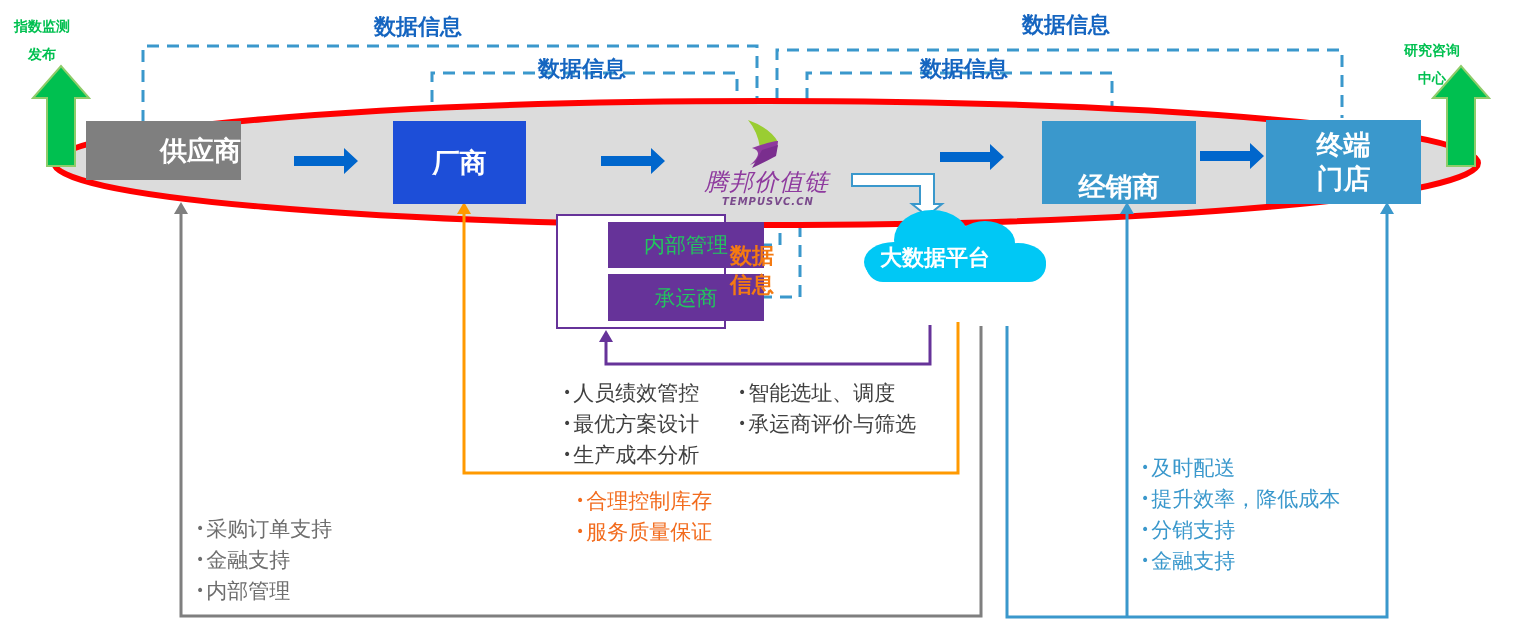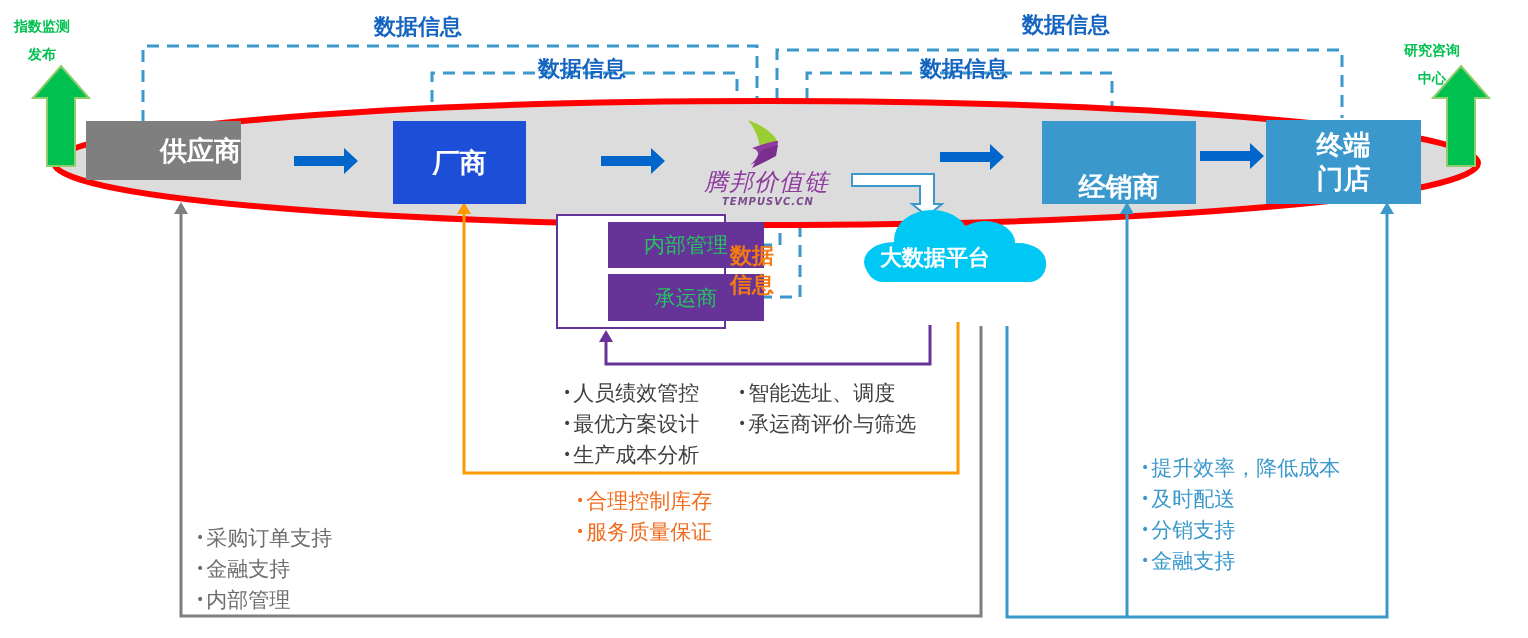--- a/index.html
+++ b/index.html
@@ -7,21 +7,21 @@
          font-family: "DejaVu Sans", "Liberation Sans", sans-serif; }
   svg.bg { position: absolute; left: 0; top: 0; }
   .node { position: absolute; display: flex; align-items: center; justify-content: center;
           color: #ffffff; font-weight: bold; font-size: 27px; text-align: center; line-height: 34px; }
   .lbl-data { position: absolute; color: #1565C0; font-weight: bold; font-size: 22px; white-space: nowrap; }
   .lbl-green { position: absolute; color: #00C050; font-weight: bold; font-size: 14px; text-align: center; line-height: 28px; white-space: nowrap; }
   .ul { position: absolute; margin: 0; padding: 0; list-style: none; font-size: 21px; line-height: 30px; white-space: nowrap; }
   .ul li::before { content: "•"; font-size: 14px; margin-right: 2px; vertical-align: 3px; }
   .purple { color: #404040; }
   .orange { color: #F26B1D; }
-  .gray { color: #6E6E6E; margin-top: 9px; }
+  .gray { color: #6E6E6E; }
   .blue { color: #3A98CC; }
   .pbox { position: absolute; background: #663399; color: #22c55e; font-size: 21px;
           display: flex; align-items: center; justify-content: center; margin-left: 46px; }
   .logo-text { position: absolute; color: #8E3A9E; font-style: italic; font-size: 24px; font-family: "DejaVu Serif", serif; letter-spacing: 1px; white-space: nowrap; }
   .logo-sub { position: absolute; color: #7A4A8C; font-size: 10px; font-style: italic; font-weight: bold; letter-spacing: 1px; white-space: nowrap; }
   .cloud-text { position: absolute; color: #fff; font-weight: bold; font-size: 22px; white-space: nowrap; }
   .orange-lbl { position: absolute; color: #F47A12; font-weight: bold; font-size: 22px; line-height: 29px; }
 </style>
 </head>
 <body>
@@ -159,17 +159,17 @@
   <li>服务质量保证</li>
 </ul>
 
 <ul class="ul gray" style="left:196px; top:513px;">
   <li>采购订单支持</li>
   <li>金融支持</li>
   <li>内部管理</li>
 </ul>
 
 <ul class="ul blue" style="left:1141px; top:452px;">
+  <li>及时配送</li>
   <li>提升效率，降低成本</li>
-  <li>及时配送</li>
   <li>分销支持</li>
   <li>金融支持</li>
 </ul>
 
 </body></html>

